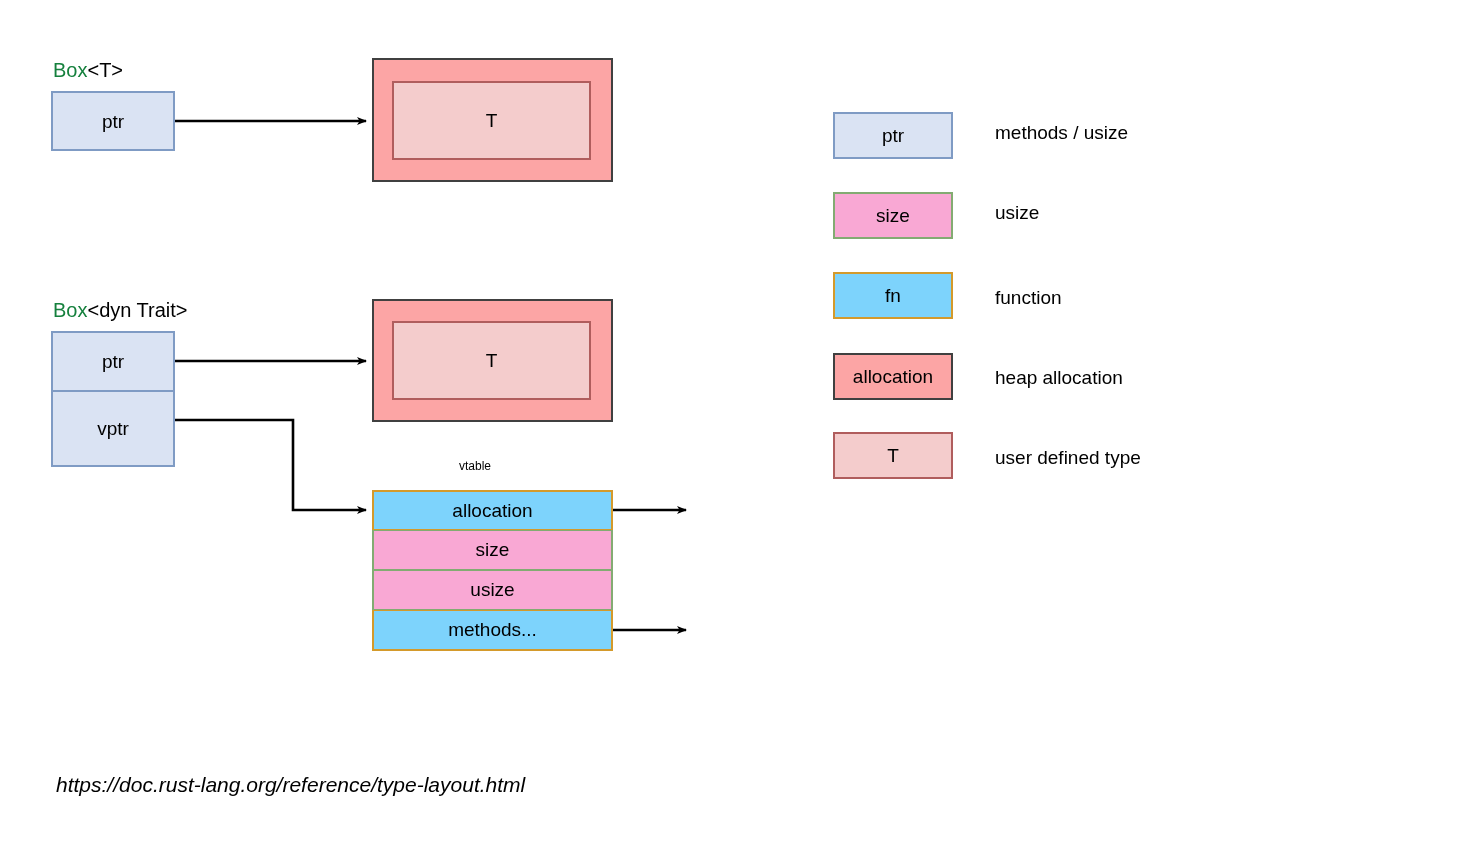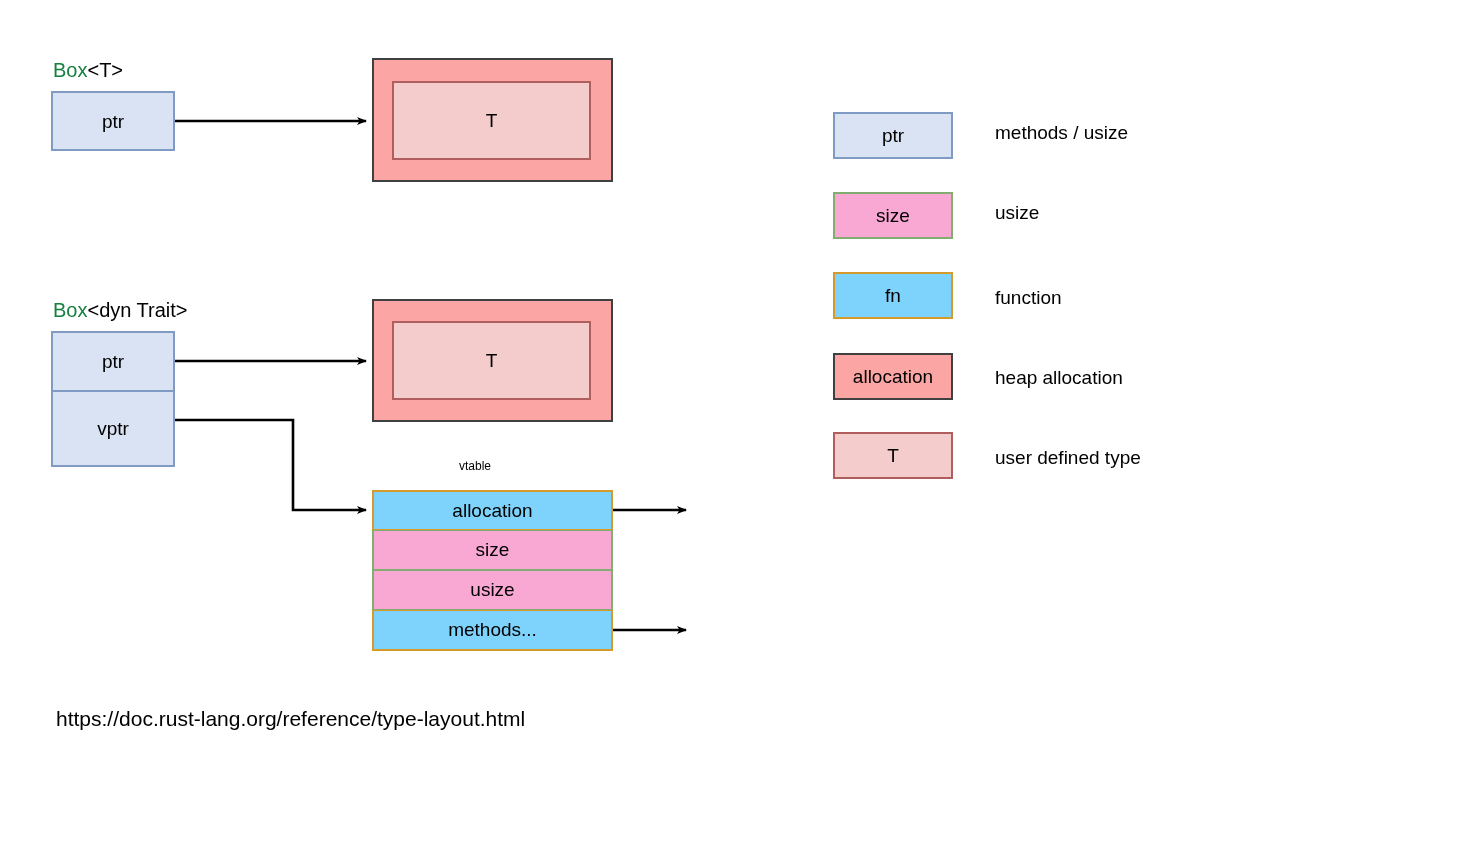--- a/index.html
+++ b/index.html
@@ -168,15 +168,15 @@
   <div class="box c-alloc" style="left:833px; top:353px; width:120px; height:47px;">
     <span>allocation</span>
   </div>
   <div class="legend-text" style="left:995px; top:368px;">heap allocation</div>
 
   <div class="box c-udt" style="left:833px; top:432px; width:120px; height:47px;">
     <span>T</span>
   </div>
   <div class="legend-text" style="left:995px; top:448px;">user defined type</div>
 
-  <div class="url" style="left:56px; top:708px;">https://doc.rust-lang.org/reference/type-layout.html</div>
+  <div class="url" style="left:56px; top:774px;font-style:italic;">https://doc.rust-lang.org/reference/type-layout.html</div>
 
 </div>
 
 </body></html>

